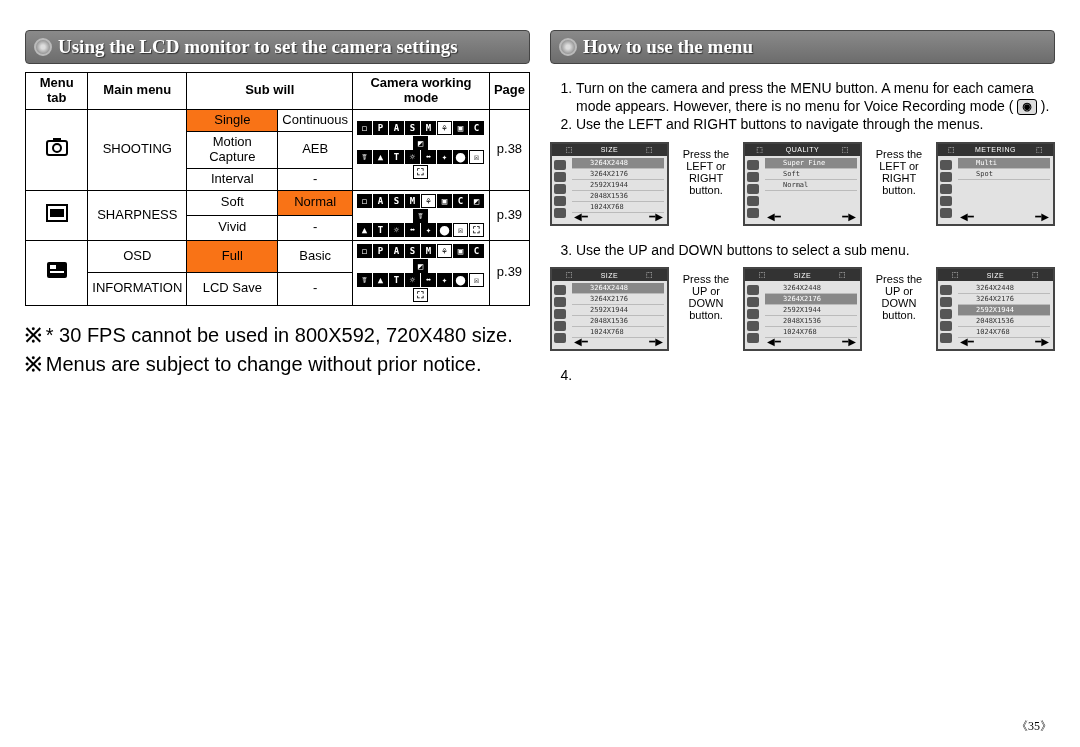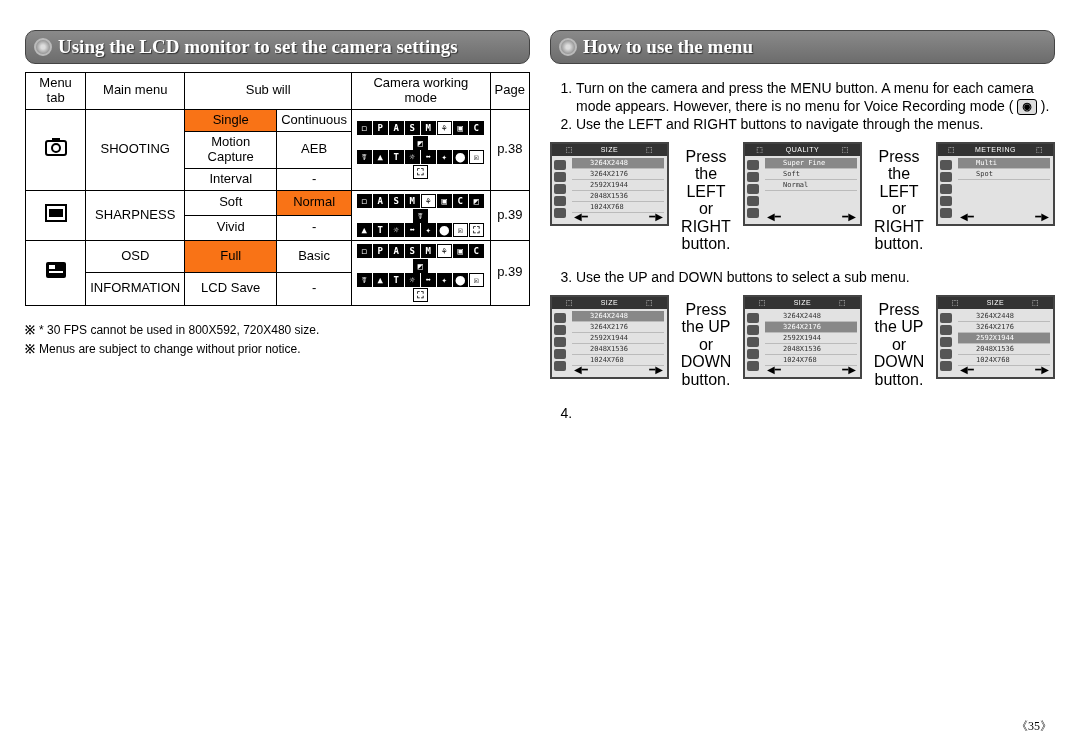--- a/index.html
+++ b/index.html
@@ -23,21 +23,21 @@
     box-sizing:border-box;
   }
   .col-left{padding-right:10px;}
   .col-right{padding-left:10px;}
   .section-title{
     background:linear-gradient(#8a8a8a,#6c6c6c);
     color:#fff;
     font-size:19px;
     font-weight:bold;
     padding:5px 12px 5px 32px;
-    border-radius:10px;
+    border-radius:4px;
     border:1px solid #444;
     margin-bottom:8px;
     position:relative;
     text-shadow:1px 1px 1px #333;
     font-family:"Times New Roman",serif;
   }
   .section-title::before{
     content:"";
     position:absolute;
     left:8px;
@@ -54,21 +54,21 @@
     font-size:13px;
   }
   table.settings th,table.settings td{
     border:1px solid #000;
     padding:3px 4px;
     text-align:center;
     vertical-align:middle;
     line-height:1.15;
   }
   table.settings th{
-    font-weight:normal;
+    font-weight:bold;
     background:#fff;
   }
   td.shaded{
     background:#f97316;
   }
   td.menu-icon{
     font-size:18px;
     padding:2px;
   }
   td.mode-cell{
@@ -80,21 +80,21 @@
     display:flex;gap:1px;flex-wrap:wrap;justify-content:center;
     font-family:monospace;font-weight:bold;
   }
   .mode-row span{
     display:inline-block;width:13px;height:12px;
     border:1px solid #000;font-size:9px;text-align:center;line-height:12px;
   }
   .mode-row span.inv{background:#000;color:#fff;}
   .notes{
     margin-top:15px;
-    font-size:12px;
+    font-size:20px;
   }
   .notes div{margin:2px 0;}
   .asterisk{font-weight:bold;margin-right:4px;}
   ol.steps{
     margin:16px 0 8px 0;
     padding-left:26px;
   }
   ol.steps li{
     margin:1px 0;
     line-height:1.25;
@@ -133,21 +133,21 @@
   }
   .screen .content div{
     padding:1px 18px;border-bottom:1px solid #bbb;white-space:nowrap;
   }
   .screen .content div.sel{background:#888;color:#fff;}
   .screen .arrows{
     position:absolute;bottom:2px;left:22px;right:4px;display:flex;justify-content:space-between;
     font-size:10px;color:#000;
   }
   .between{
-    width:54px;text-align:center;font-size:16px;line-height:1.1;padding-top:6px;
+    width:54px;text-align:center;font-size:11px;line-height:1.1;padding-top:6px;
   }
   .page-number{
     position:absolute;
     bottom:12px;
     right:28px;
     font-size:12px;
     font-family:"Times New Roman",serif;
   }
 </style>
 </head>

